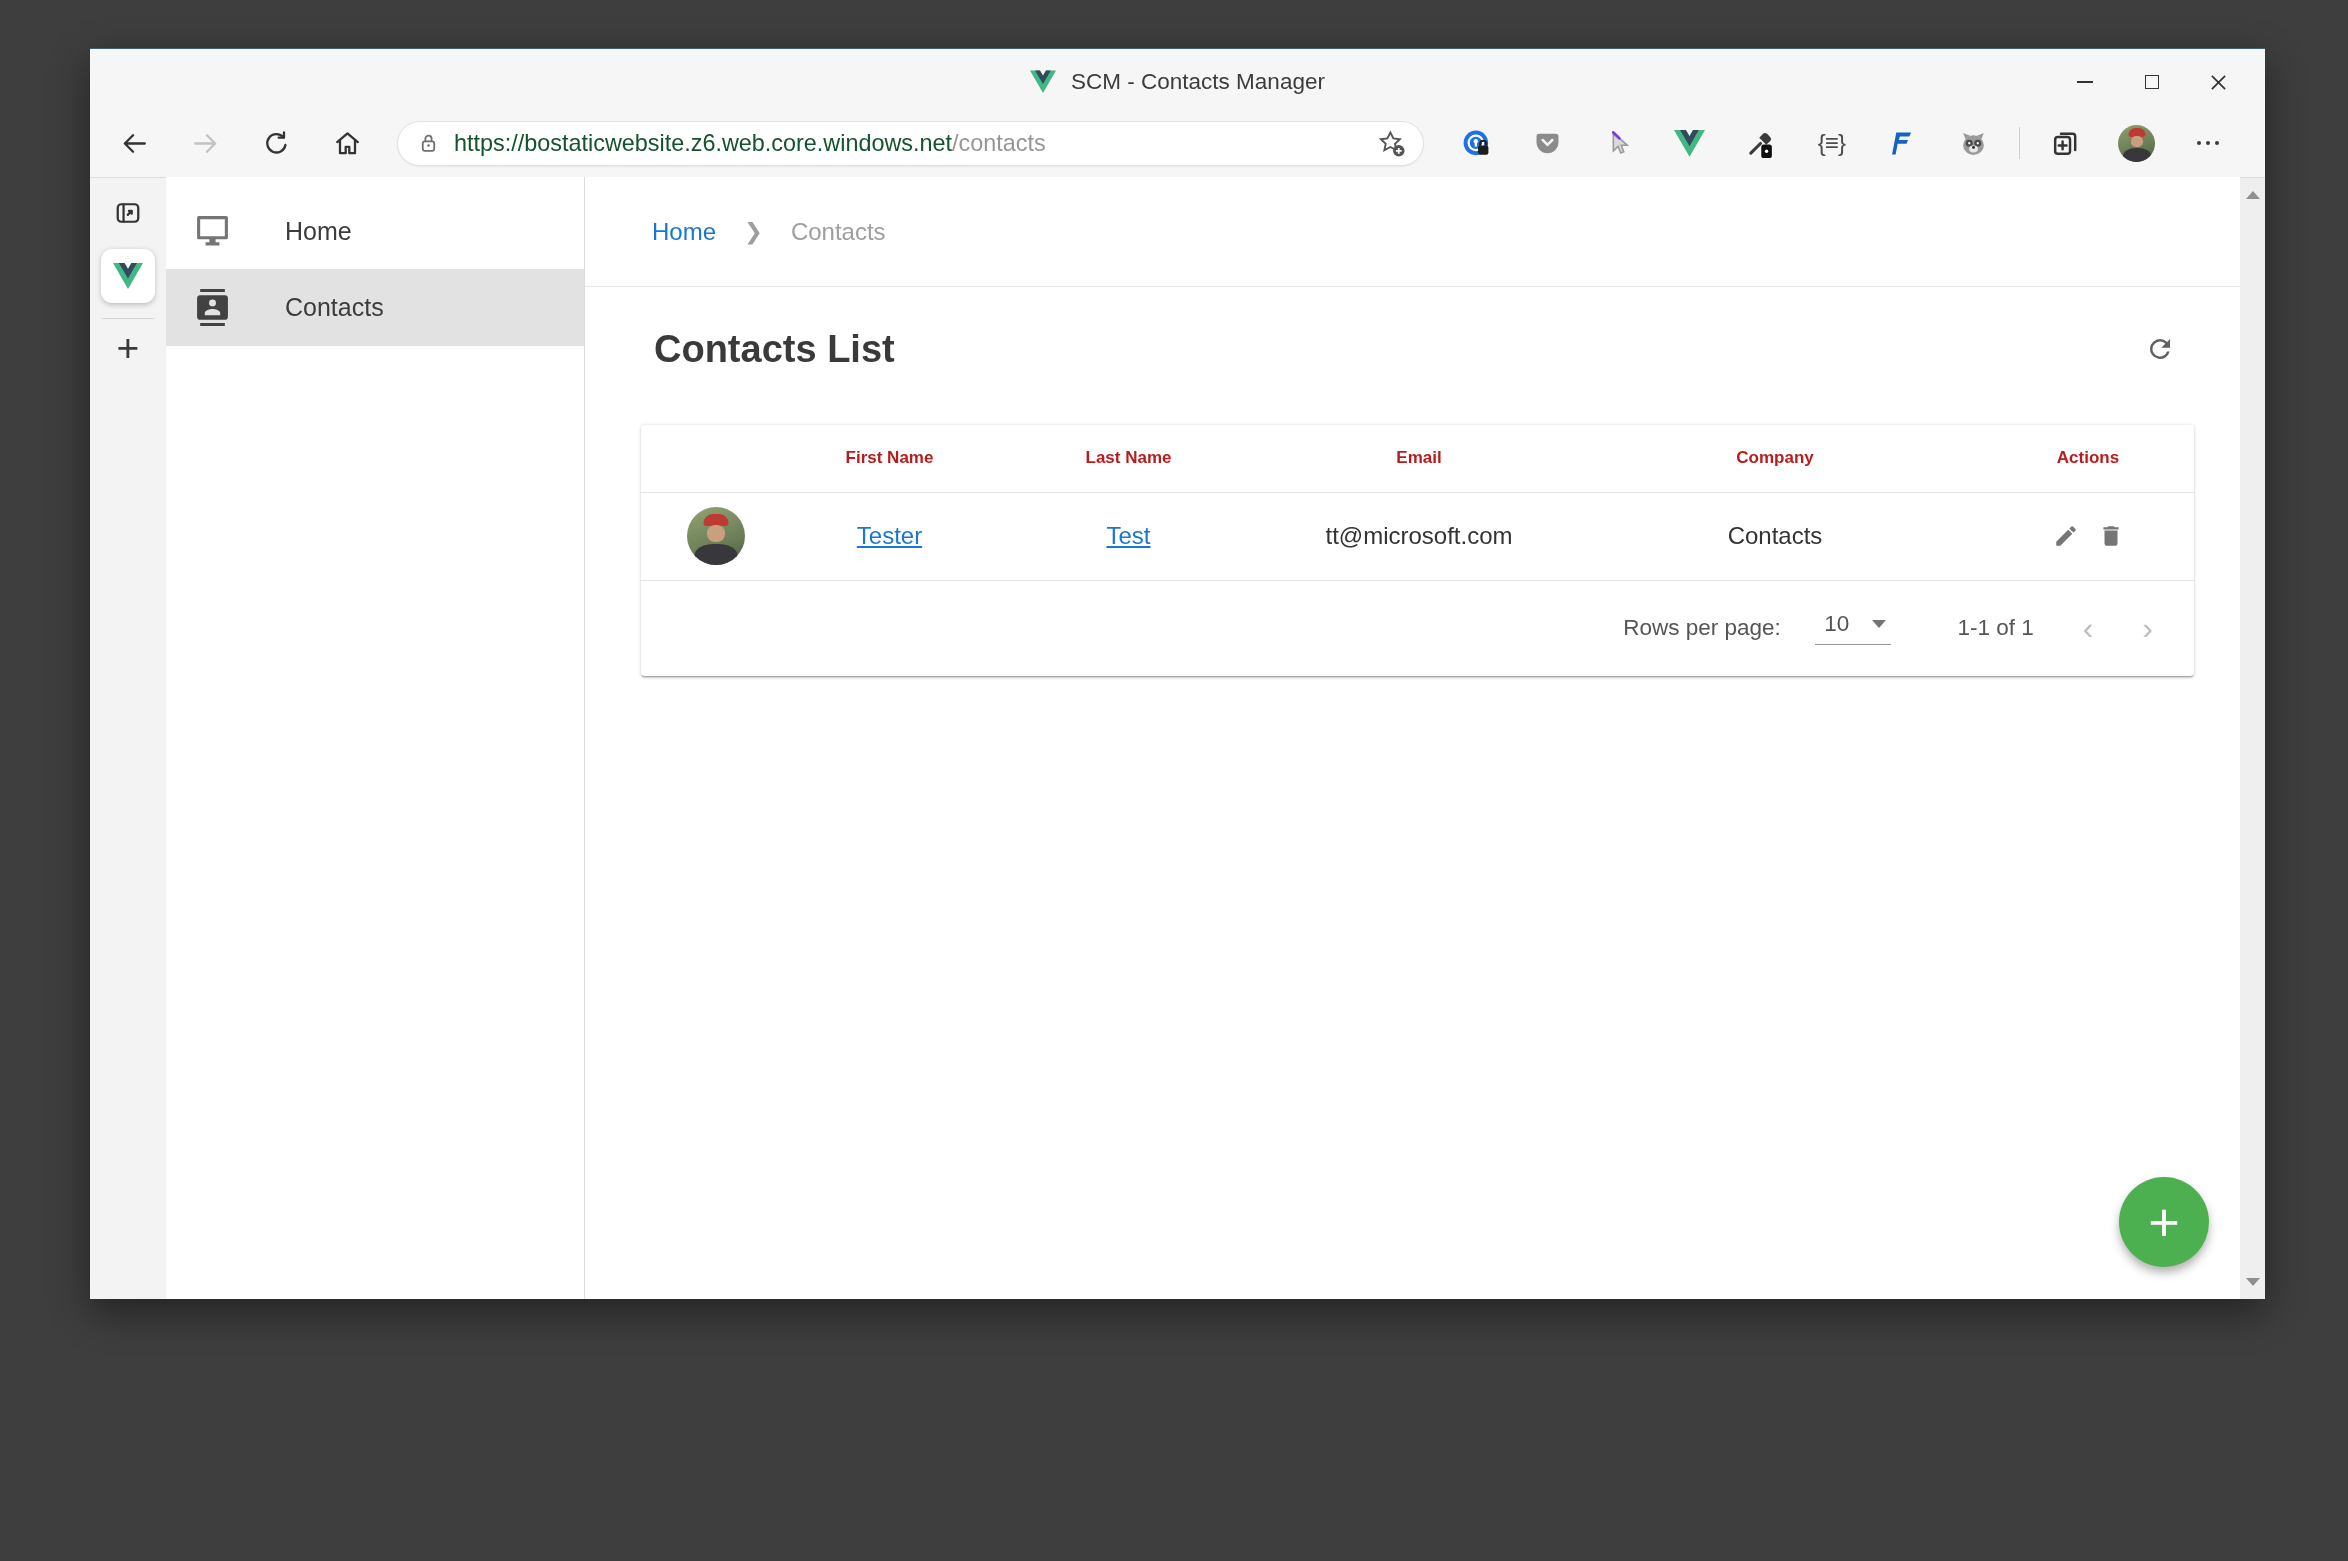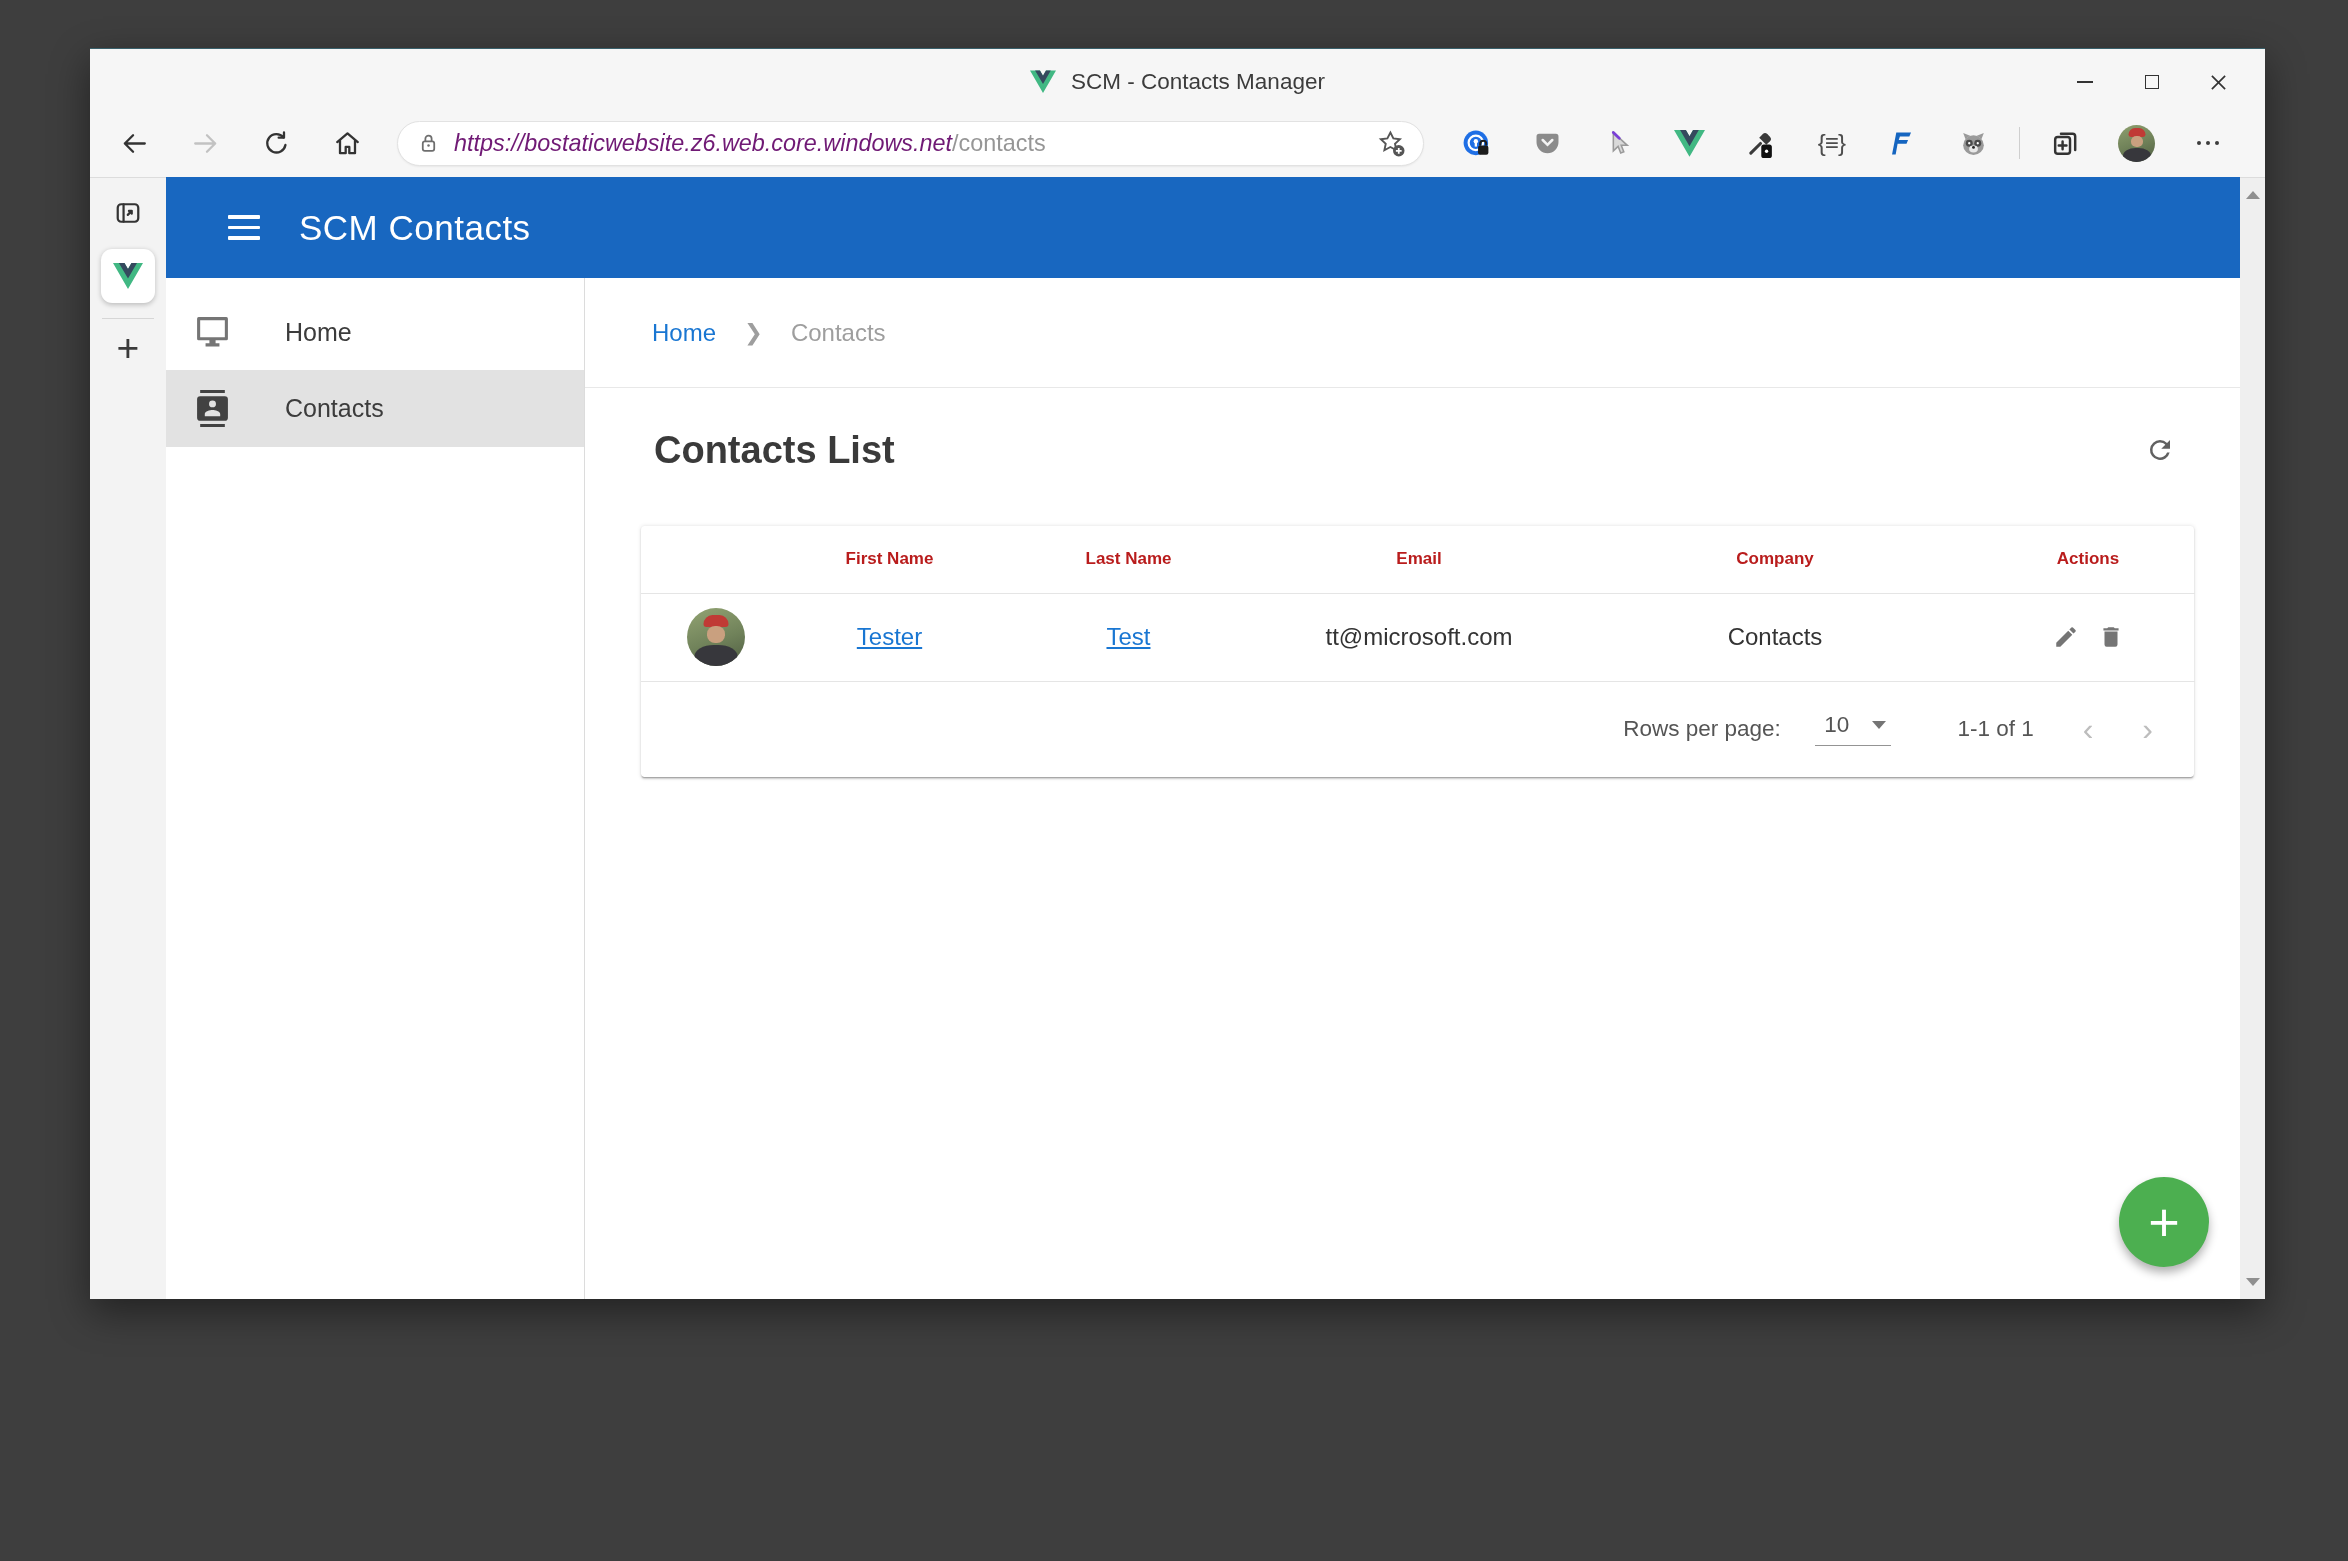--- a/index.html
+++ b/index.html
@@ -21,21 +21,21 @@
   .glyph-max { width:14px; height:14px; border:1.7px solid #333; }
 
   
   .toolbar { height:62px; display:flex; align-items:center; padding:0 17px 5.6px 22.5px; }
   .nav-btn { width:43px; height:43px; display:flex; align-items:center; justify-content:center; margin-right:28px; border-radius:5.6px; }
   .nav-btn svg { width:29px; height:29px; }
   .addressbar { width:1027px; height:45px; background:#fff; border:0.9px solid #e2e2e2; border-radius:22.5px;
                 display:flex; align-items:center; padding:0 17px 0 13px; box-shadow:0 0.9px 1.9px rgba(0,0,0,.06); }
   .addressbar .lock { width:25px; height:25px; margin:0 13px 0 5.6px; flex:none; }
   .url { font-size:23.4px; white-space:nowrap; overflow:hidden; }
-  .url .host { color:#701a75;font-style:italic; } .url .path { color:#969696; }
+  .url .host { color:#14532d; } .url .path { color:#969696; }
   .star-btn { margin-left:auto; width:30px; height:30px; }
   .ext-row { display:flex; align-items:center; margin-left:24px; gap:13px; }
   .ext-btn { width:58px; height:43px; display:flex; align-items:center; justify-content:center; }
   .ext-btn svg { width:31px; height:31px; }
   .json-glyph { font-size:24px; color:#4d4d4d; letter-spacing:-0.9px; }
   .tool-divider { width:0.9px; height:32px; background:#cfcfcf; margin:0 3.7px; }
   .avatar-mini { width:37px; height:37px; border-radius:50%; overflow:hidden; position:relative;
                  background:linear-gradient(160deg,#8fa06f 0%,#6d7f57 55%,#505e43 100%); }
   .avatar-mini .cap { position:absolute; left:50%; transform:translateX(-50%); top:3.7px; width:17px; height:8.4px; background:#c03a35; border-radius:7.5px 7.5px 2.8px 2.8px; }
   .avatar-mini .face { position:absolute; left:50%; transform:translateX(-50%); top:11.2px; width:12px; height:11.2px; background:#c9a07f; border-radius:45%; }
@@ -281,28 +281,20 @@
           <path fill="#41B883" d="M204.8 0H256L128 220.8 0 0h97.92L128 51.2 157.44 0z"></path>
           <path fill="#35495E" d="M50 0h47.92L128 51.2 157.44 0h47.36L128 132.48z"></path>
         </svg>
       </div>
       <div class="strip-divider"></div>
       <div class="newtab">+</div>
     </div>
 
     <div class="page">
 
-      <div class="appbar">
-        <div class="hamburger">
-            <i></i>
-            <i></i>
-            <i></i>
-          </div>
-        <div class="app-title">SCM Contacts</div>
-      </div>
 
       <div class="content">
 
         <div class="drawer">
           <div class="nav-item">
             <svg class="nav-icon" viewBox="0 0 24 24">
               <path fill="#757575" d="M21 2H3a1 1 0 0 0-1 1v13a1 1 0 0 0 1 1h7v2H7.5v2h9v-2H14v-2h7a1 1 0 0 0 1-1V3a1 1 0 0 0-1-1zm-1 13H4V4h16v11z"></path>
             </svg>
             <span>Home</span>
           </div>

